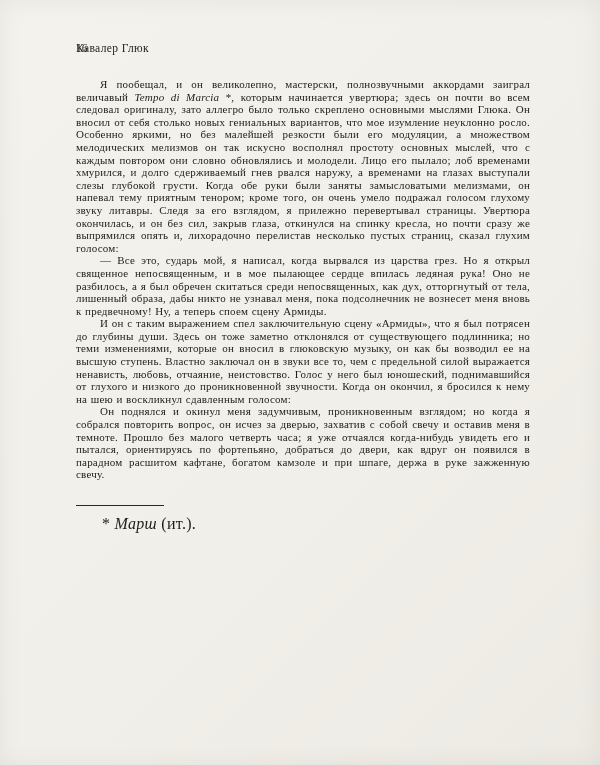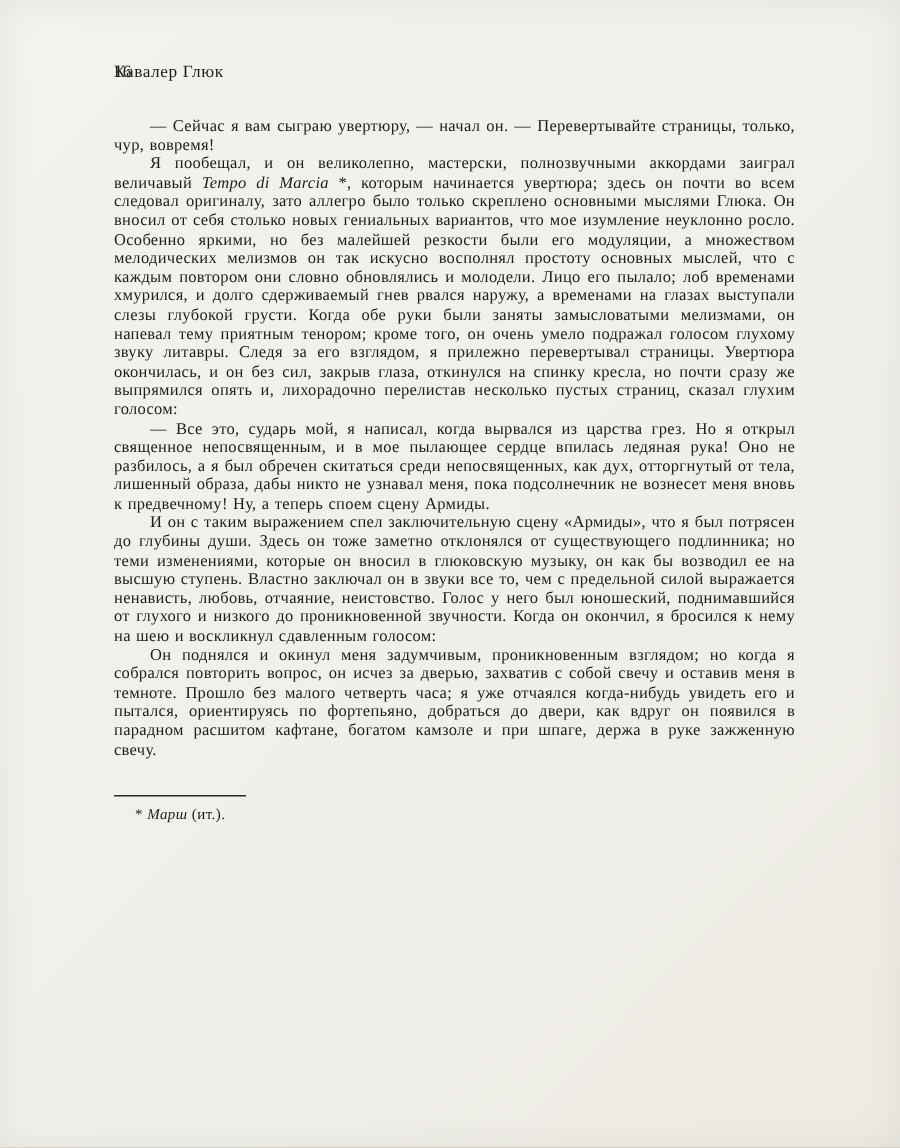--- a/index.html
+++ b/index.html
@@ -52,39 +52,38 @@
   .footnote-area {
     margin-top: 24px;
   }
   .footnote-rule {
     width: 88px;
     height: 1px;
     background: #2a2927;
     margin-bottom: 7px;
   }
   .footnote {
-    margin: 0;
-    font-size: 10px;
+    margin: 12px;
+    font-size: 16px;
     line-height: 12px;
     text-indent: 14px;
     letter-spacing: 0.3px;
   }
 </style>
 </head>
 <body>
 
 <div class="page">
 
   <header class="page-header">
     <span class="page-number">16</span>
     <span class="running-title">Кавалер Глюк</span>
   </header>
 
   <main class="page-body" id="body-container">
-      <p class="para"><span>— Сейчас я вам сыграю увертюру, — начал он. — Перевертывайте страницы, только, чур, вовремя!</span></p>
       <p class="para"><span>Я пообещал, и он великолепно, мастерски, полнозвучными аккордами заиграл величавый </span><span class="italic">Tempo di Marcia</span><span> *, которым начинается увертюра; здесь он почти во всем следовал оригиналу, зато аллегро было только скреплено основными мыслями Глюка. Он вносил от себя столько новых гениальных вариантов, что мое изумление неуклонно росло. Особенно яркими, но без малейшей резкости были его модуляции, а множеством мелодических мелизмов он так искусно восполнял простоту основных мыслей, что с каждым повтором они словно обновлялись и молодели. Лицо его пылало; лоб временами хмурился, и долго сдерживаемый гнев рвался наружу, а временами на глазах выступали слезы глубокой грусти. Когда обе руки были заняты замысловатыми мелизмами, он напевал тему приятным тенором; кроме того, он очень умело подражал голосом глухому звуку литавры. Следя за его взглядом, я прилежно перевертывал страницы. Увертюра окончилась, и он без сил, закрыв глаза, откинулся на спинку кресла, но почти сразу же выпрямился опять и, лихорадочно перелистав несколько пустых страниц, сказал глухим голосом:</span></p>
       <p class="para"><span>— Все это, сударь мой, я написал, когда вырвался из царства грез. Но я открыл священное непосвященным, и в мое пылающее сердце впилась ледяная рука! Оно не разбилось, а я был обречен скитаться среди непосвященных, как дух, отторгнутый от тела, лишенный образа, дабы никто не узнавал меня, пока подсолнечник не вознесет меня вновь к предвечному! Ну, а теперь споем сцену Армиды.</span></p>
       <p class="para"><span>И он с таким выражением спел заключительную сцену «Армиды», что я был потрясен до глубины души. Здесь он тоже заметно отклонялся от существующего подлинника; но теми изменениями, которые он вносил в глюковскую музыку, он как бы возводил ее на высшую ступень. Властно заключал он в звуки все то, чем с предельной силой выражается ненависть, любовь, отчаяние, неистовство. Голос у него был юношеский, поднимавшийся от глухого и низкого до проникновенной звучности. Когда он окончил, я бросился к нему на шею и воскликнул сдавленным голосом:</span></p>
       <p class="para"><span>Он поднялся и окинул меня задумчивым, проникновенным взглядом; но когда я собрался повторить вопрос, он исчез за дверью, захватив с собой свечу и оставив меня в темноте. Прошло без малого четверть часа; я уже отчаялся когда-нибудь увидеть его и пытался, ориентируясь по фортепьяно, добраться до двери, как вдруг он появился в парадном расшитом кафтане, богатом камзоле и при шпаге, держа в руке зажженную свечу.</span></p>
     </main>
 
   <footer class="footnote-area">
     <div class="footnote-rule"></div>
     <p class="footnote" id="footnote"><span>* </span><span class="italic">Марш</span><span> (ит.).</span></p>
   </footer>

